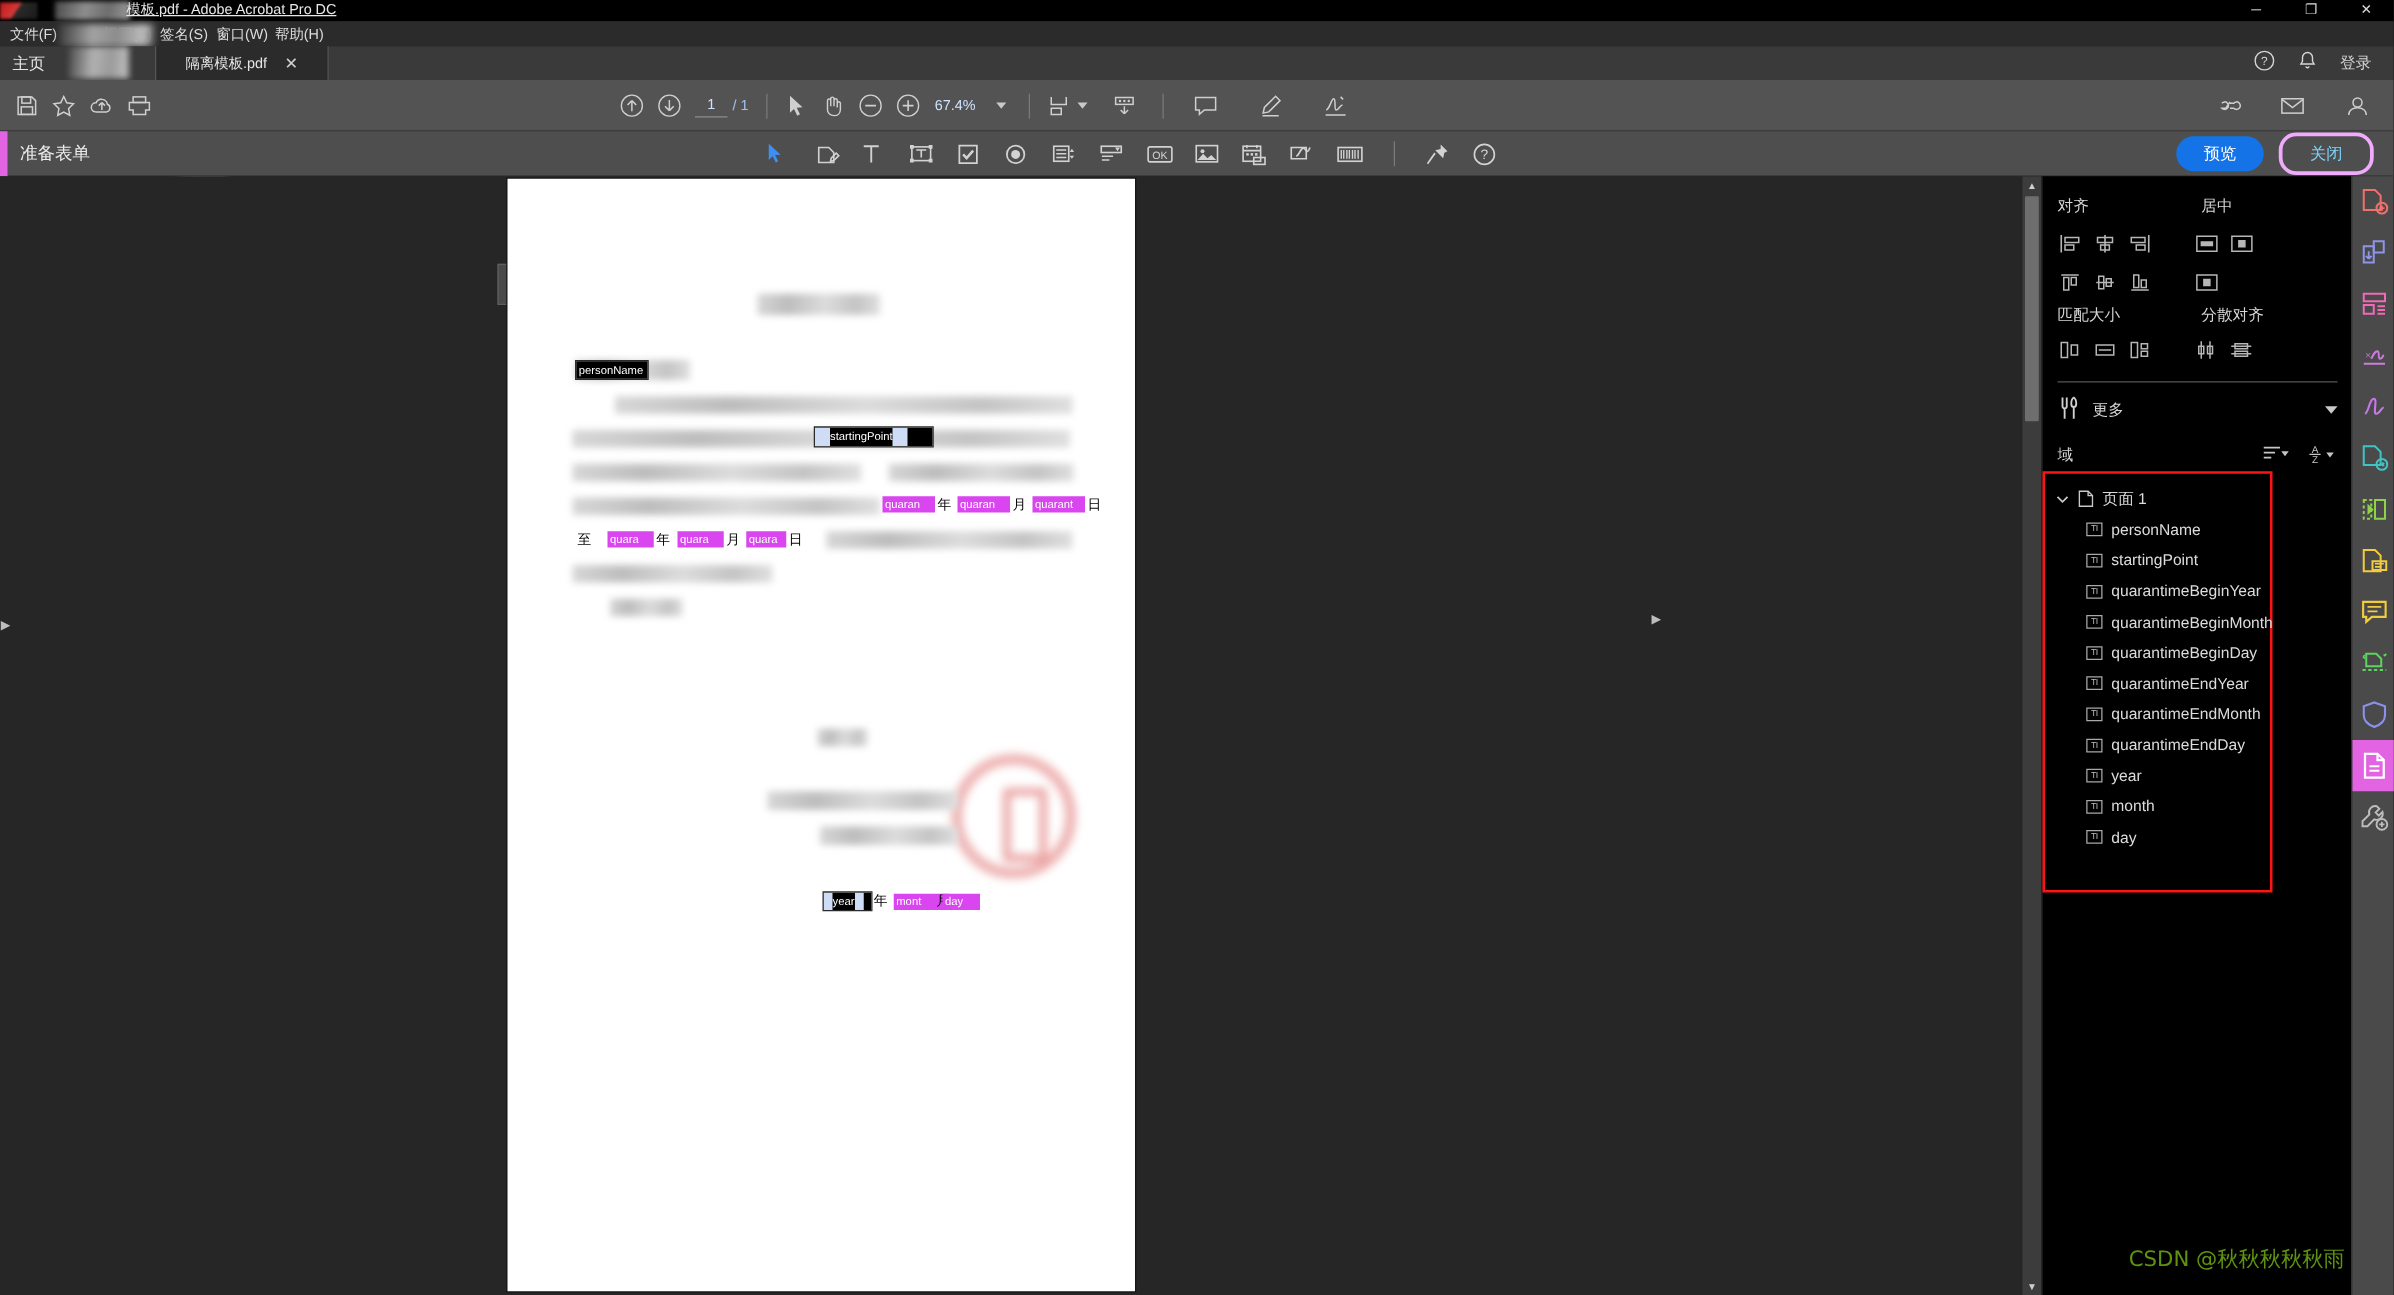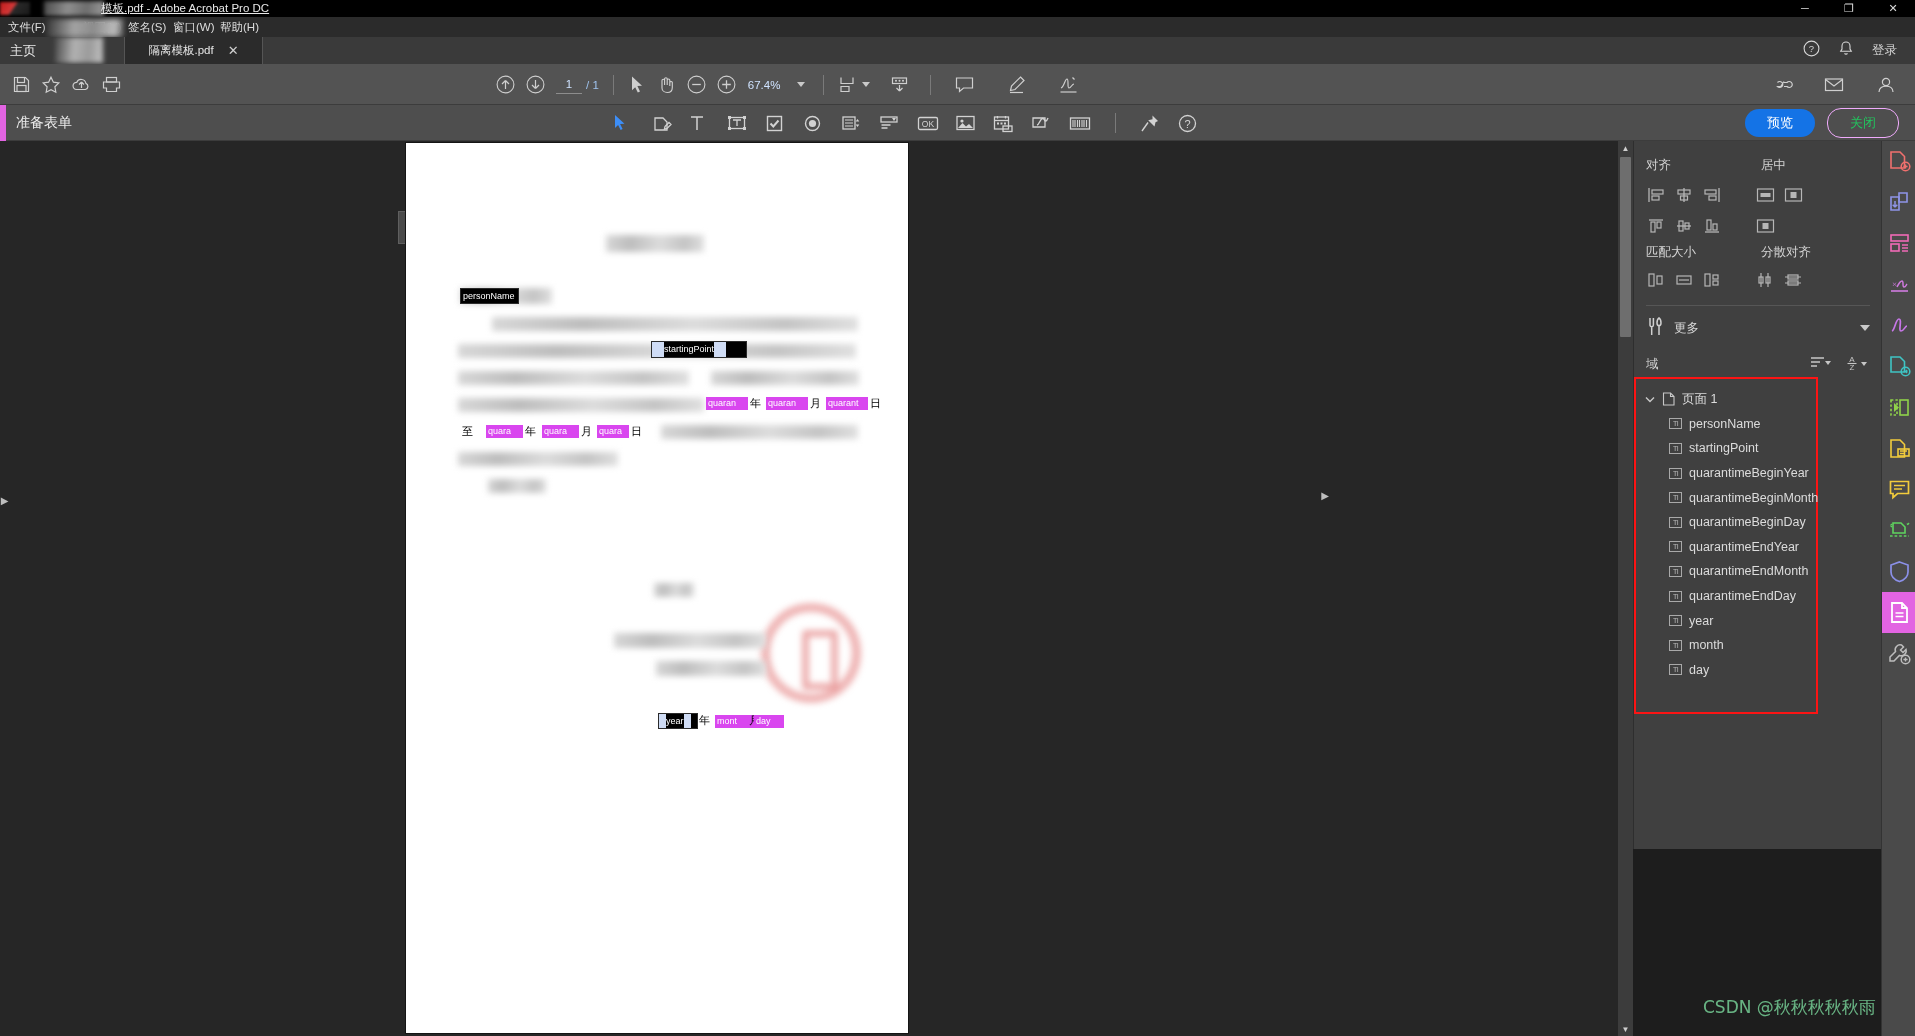--- a/index.html
+++ b/index.html
@@ -122,21 +122,21 @@
   .fticon { width: 22px; height: 22px; display: flex; align-items: center; justify-content: flex-start; color: #d2d2d2; }
   .fticon.active { color: #3d8ef7; }
   .formbar .actions {
     position: absolute; right: 16px; top: 0; height: 36px; display: flex; align-items: center; gap: 12px;
   }
   .btn-preview {
     background: #1473e6; color: #fff; border: none; border-radius: 14px;
     padding: 5px 22px; font-size: 13px; font-family: inherit; cursor: pointer;
   }
   .btn-close {
-    background: transparent; color: #22c55e; border: 1px solid #f0abfc; border-radius: 14px;
+    background: transparent; color: #7dd3fc; border: 3px solid #f0abfc; border-radius: 14px;
     padding: 5px 22px; font-size: 13px; font-family: inherit; cursor: pointer;
   }
 
   
   .docarea {
     position: absolute; left: 0; top: 141px; width: 1633px; height: 895px;
     background: #262626; overflow: hidden;
   }
   .page {
     position: absolute; left: 406px; top: 2px; width: 502px; height: 890px;
@@ -183,22 +183,22 @@
     position: absolute; left: 0px; top: 352px; width: 9px; height: 14px;
     color: #bdbdbd; font-size: 10px; display: flex; align-items: center; justify-content: center;
   }
   .panel-toggle-r {
     position: absolute; left: 1320px; top: 347px; width: 10px; height: 14px;
     color: #bdbdbd; font-size: 10px; display: flex; align-items: center; justify-content: center;
   }
 
   
   .rpanel {
-    position: absolute; left: 1633px; top: 141px; width: 248px; height: 708px;
-    background: #404040; border-left: 1px solid #2e2e2e;
+    position: absolute; left: 1633px; top: 141px; width: 248px; height: 895px;
+    background: #000000; border-left: 1px solid #2e2e2e;
   }
   .rp-sec-hd {
     position: absolute; color: #d6d6d6; font-size: 12.5px; white-space: nowrap;
   }
   .alignrow { position: absolute; display: flex; }
   .aicon {
     width: 28px; height: 24px; display: flex; align-items: center; justify-content: center;
     color: #b6b6b6;
   }
   .rp-divider { position: absolute; left: 12px; width: 224px; height: 1px; background: #565656; }
@@ -232,21 +232,21 @@
   }
   .doc-ic { width: 13px; height: 14px; color: #c8c8c8; flex: none; }
 
   .rp-bottom { position: absolute; left: 12px; bottom: 14px; width: 224px; }
   .btn-wide {
     display: block; width: 100%; height: 30px; margin-bottom: 9px;
     background: transparent; color: #e0e0e0; border: 1px solid #9a9a9a; border-radius: 15px;
     font-size: 13px; font-family: inherit; cursor: pointer;
   }
   .watermark {
-    position: absolute; left: 1703px; top: 996px; color: #86efac; opacity: .72;
+    position: absolute; left: 1703px; top: 996px; color: #84cc16; opacity: .72;
     font-size: 17px; white-space: nowrap; font-family: "DejaVu Sans", sans-serif;
   }
 
   
   .rail {
     position: absolute; left: 1881px; top: 141px; width: 34px; height: 895px;
     background: #4a4a4a; border-left: 1px solid #333;
   }
   .railitem {
     width: 34px; height: 41px; display: flex; align-items: center; justify-content: center;

